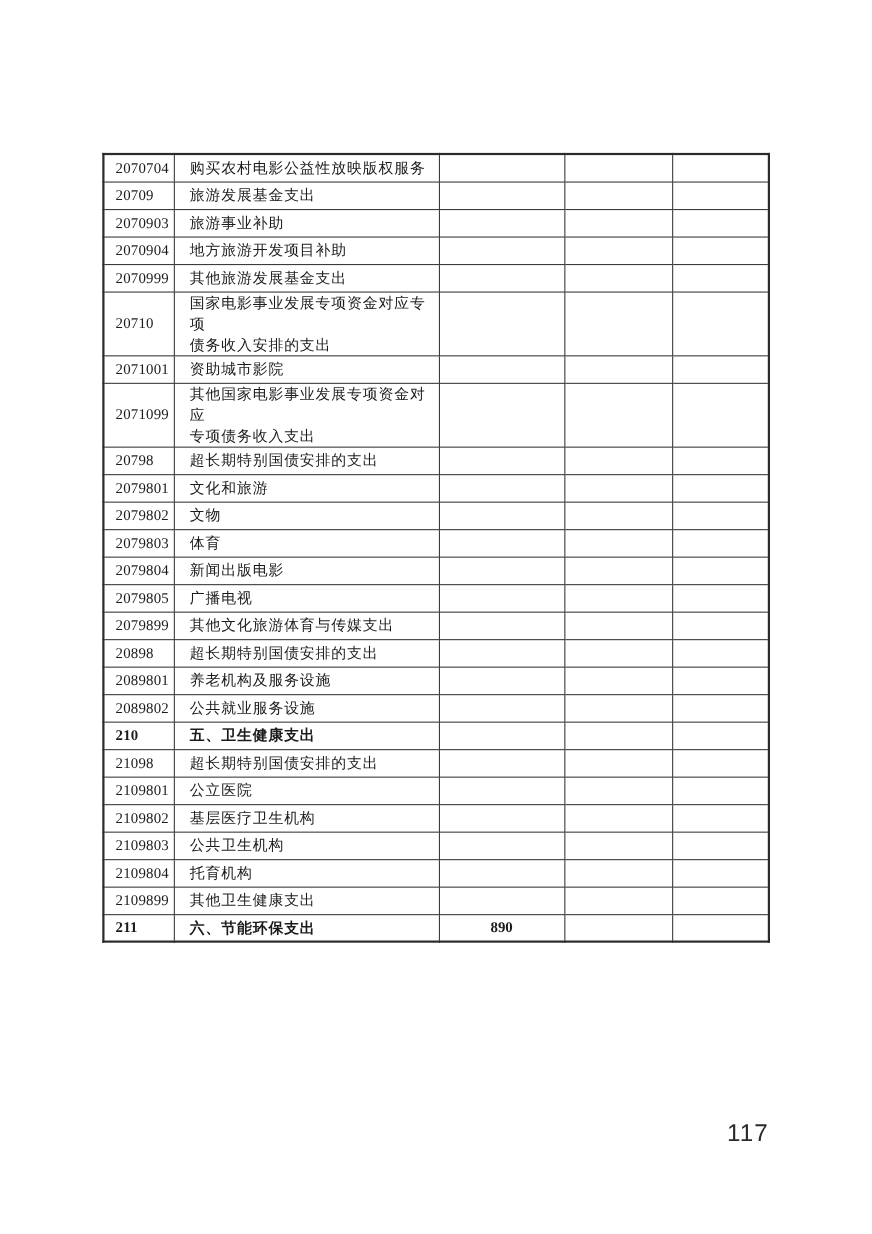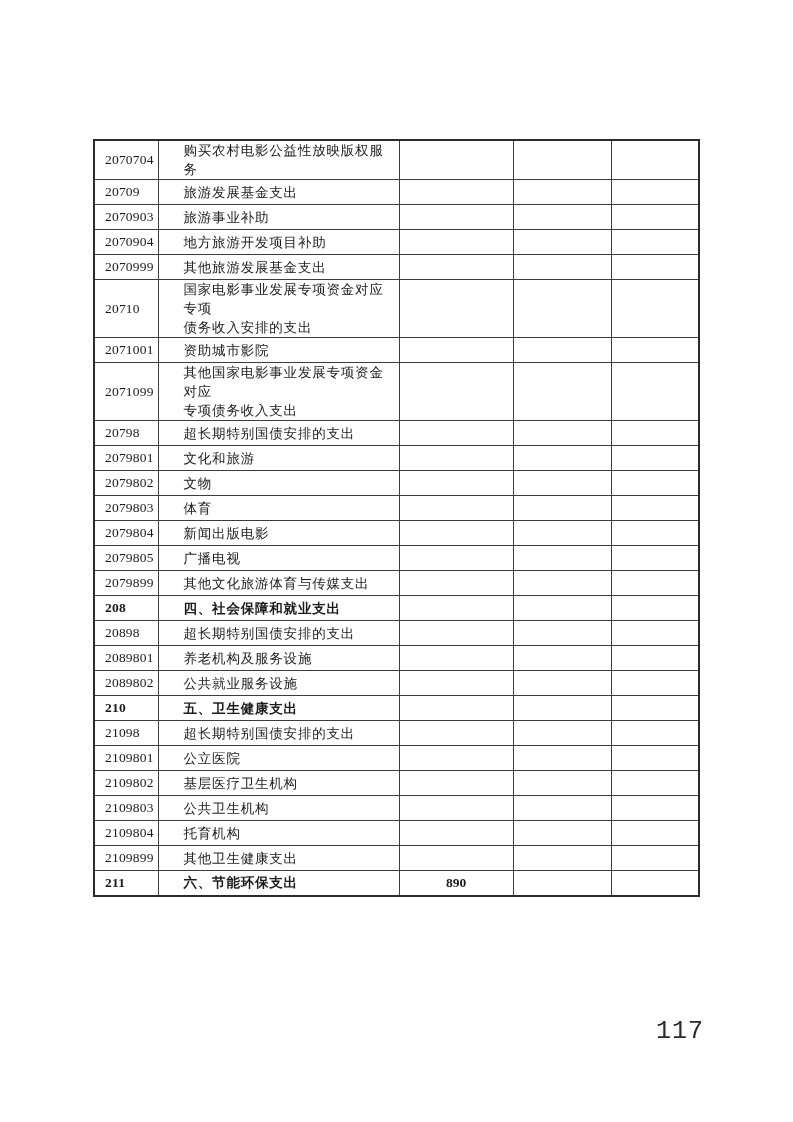--- a/index.html
+++ b/index.html
@@ -34,39 +34,39 @@
     overflow: hidden;
   }
   table.budget tr { height: 25px; }
   table.budget tr.tall { height: 42px; }
   td.code {
     padding-left: 10px;
     font-family: "Liberation Serif", "DejaVu Serif", serif;
     letter-spacing: 0.2px;
   }
   td.name {
-    padding-left: 25px;
+    padding-left: 14px;
     padding-right: 3px;
     font-size: 13px;
     letter-spacing: 0.8px;
     line-height: 19px;
     white-space: pre-line;
   }
   td.val { text-align: center; }
   tr.bold td { font-weight: bold; }
   .pagenum {
     position: absolute;
     left: 655px;
     top: 1017px;
     width: 50px;
     text-align: center;
-    font-size: 25px;
+    font-size: 22px;
     letter-spacing: 1px;
     color: #2a2a2a;
-    font-family: Liberation Mono, monospace;
+    font-family: Liberation Sans, sans-serif;
   }
 </style>
 </head>
 <body>
 
 <div class="page">
 
   <table class="budget">
     <colgroup>
       <col style="width:64px">
@@ -176,27 +176,20 @@
           <td class="val"></td>
           <td class="val"></td>
         </tr>
         <tr>
           <td class="code">2079899</td>
           <td class="name">其他文化旅游体育与传媒支出</td>
           <td class="val"></td>
           <td class="val"></td>
           <td class="val"></td>
         </tr>
-        <tr class="bold">
-          <td class="code">208</td>
-          <td class="name">四、社会保障和就业支出</td>
-          <td class="val"></td>
-          <td class="val"></td>
-          <td class="val"></td>
-        </tr>
         <tr>
           <td class="code">20898</td>
           <td class="name">超长期特别国债安排的支出</td>
           <td class="val"></td>
           <td class="val"></td>
           <td class="val"></td>
         </tr>
         <tr>
           <td class="code">2089801</td>
           <td class="name">养老机构及服务设施</td>

